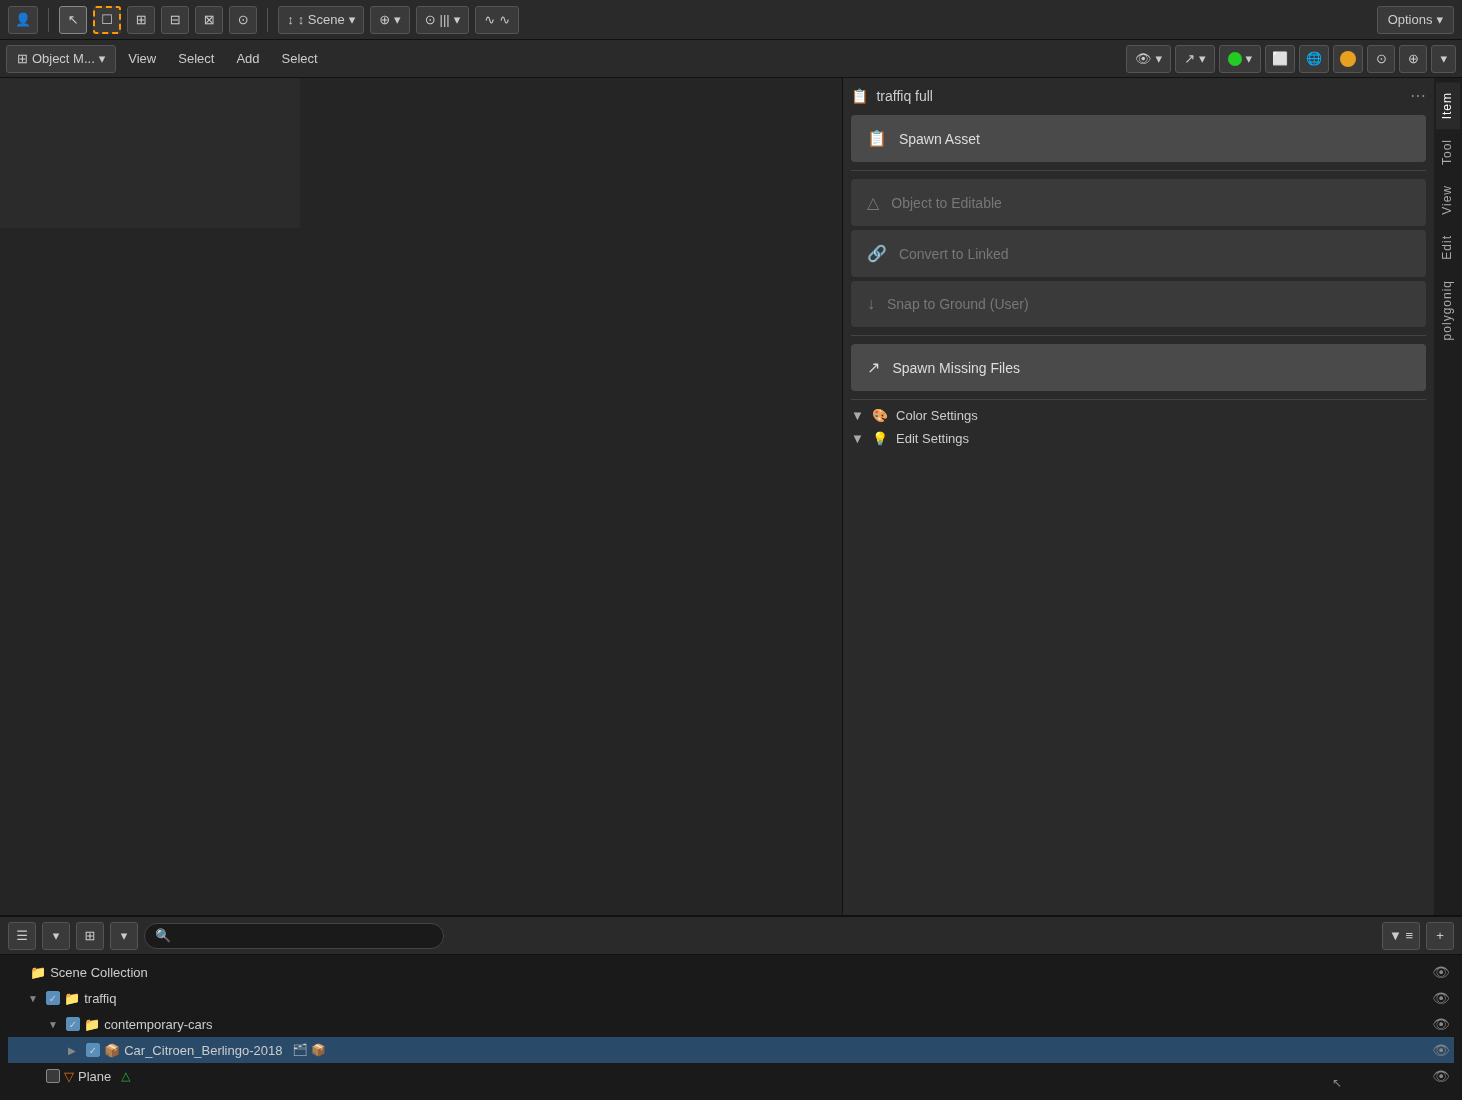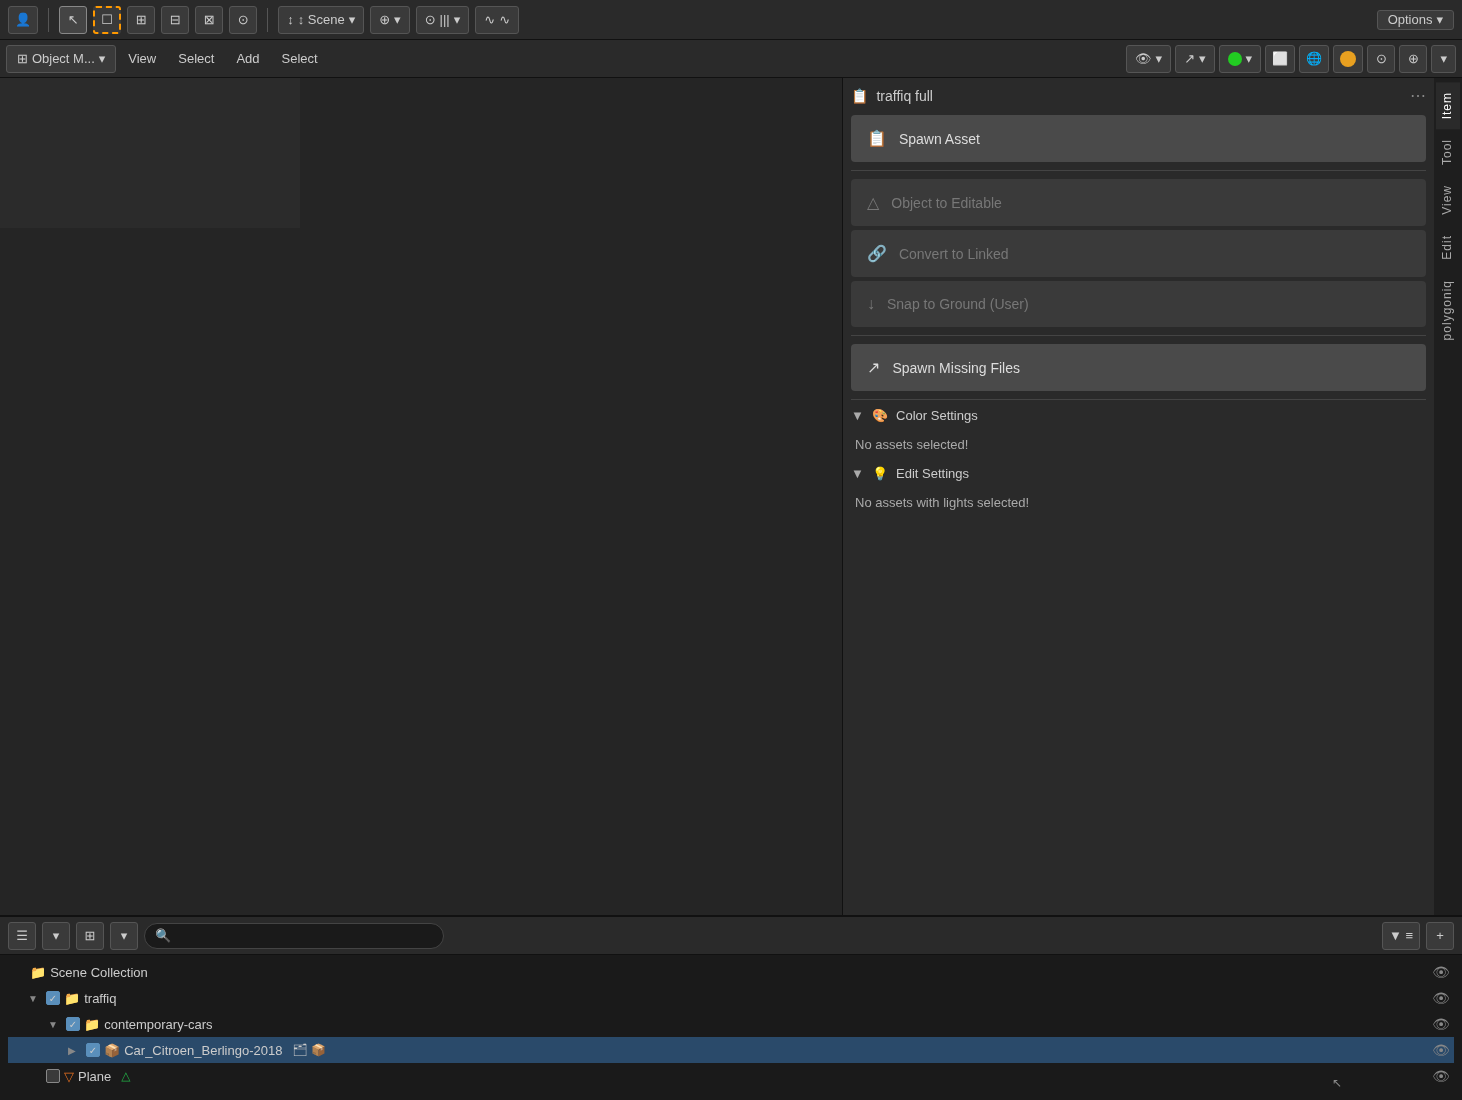--- a/index.html
+++ b/index.html
@@ -59,21 +59,21 @@
       font-size: 13px;
     }
     .options-btn {
       margin-left: auto;
       background: #3a3a3a;
       border: 1px solid #555;
       border-radius: 3px;
       color: #ccc;
       padding: 3px 10px;
       cursor: pointer;
-      height: 20px;
+      height: 28px;
       display: flex;
       align-items: center;
       gap: 4px;
       font-size: 13px;
     }
 
     
     .second-toolbar {
       height: 38px;
       background: #2a2a2a;
@@ -499,28 +499,26 @@
         <span>Spawn Missing Files</span>
       </button>
 
       <div class="panel-section-separator"></div>
 
       <div class="panel-section-header">
         <span class="arrow">▼</span>
         <span>🎨</span>
         <span>Color Settings</span>
       </div>
-      <div class="panel-status-text">No assets selected!</div>
 
       <div class="panel-section-header">
         <span class="arrow">▼</span>
         <span>💡</span>
         <span>Edit Settings</span>
       </div>
-      <div class="panel-status-text">No assets with lights selected!</div>
     </div>
 
     <div class="panel-vertical-tabs">
       <div class="vtab active">Item</div>
       <div class="vtab">Tool</div>
       <div class="vtab">View</div>
       <div class="vtab">Edit</div>
       <div class="vtab">polygoniq</div>
     </div>
   </div>

